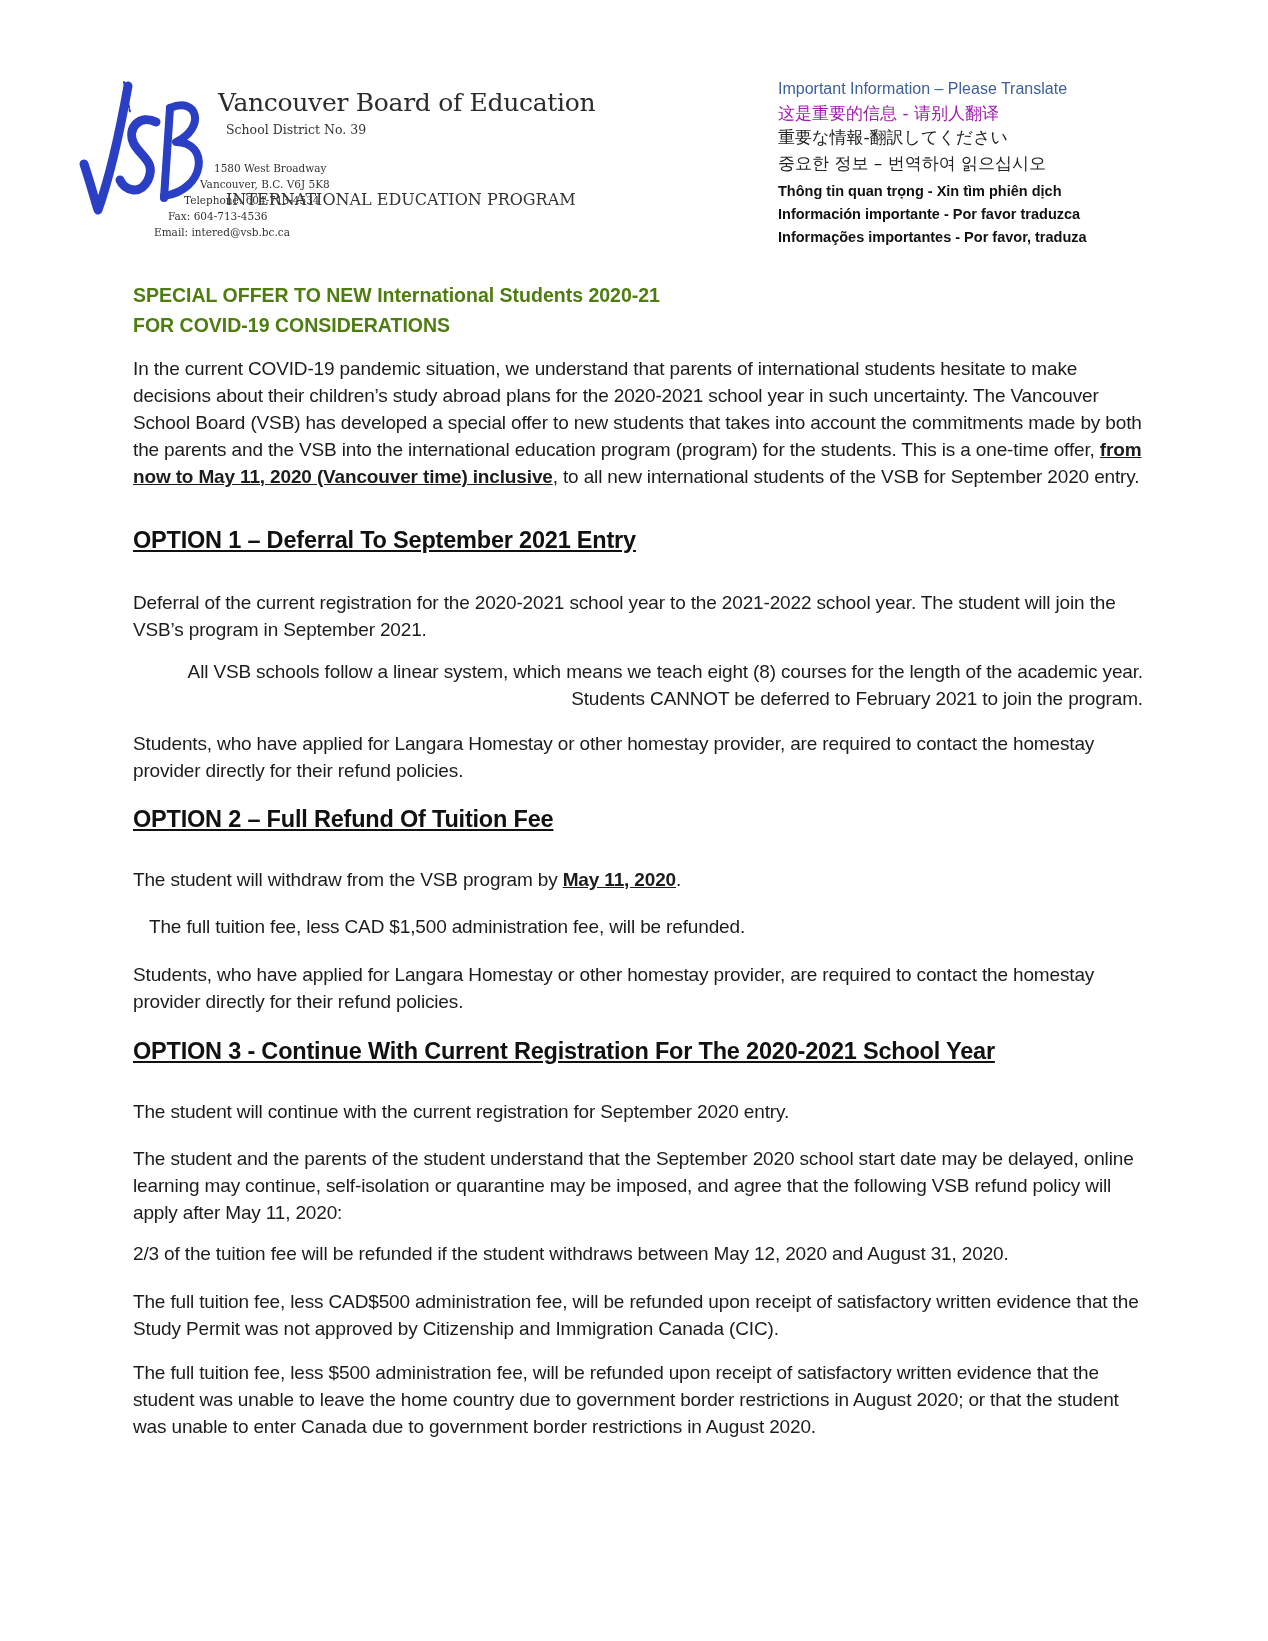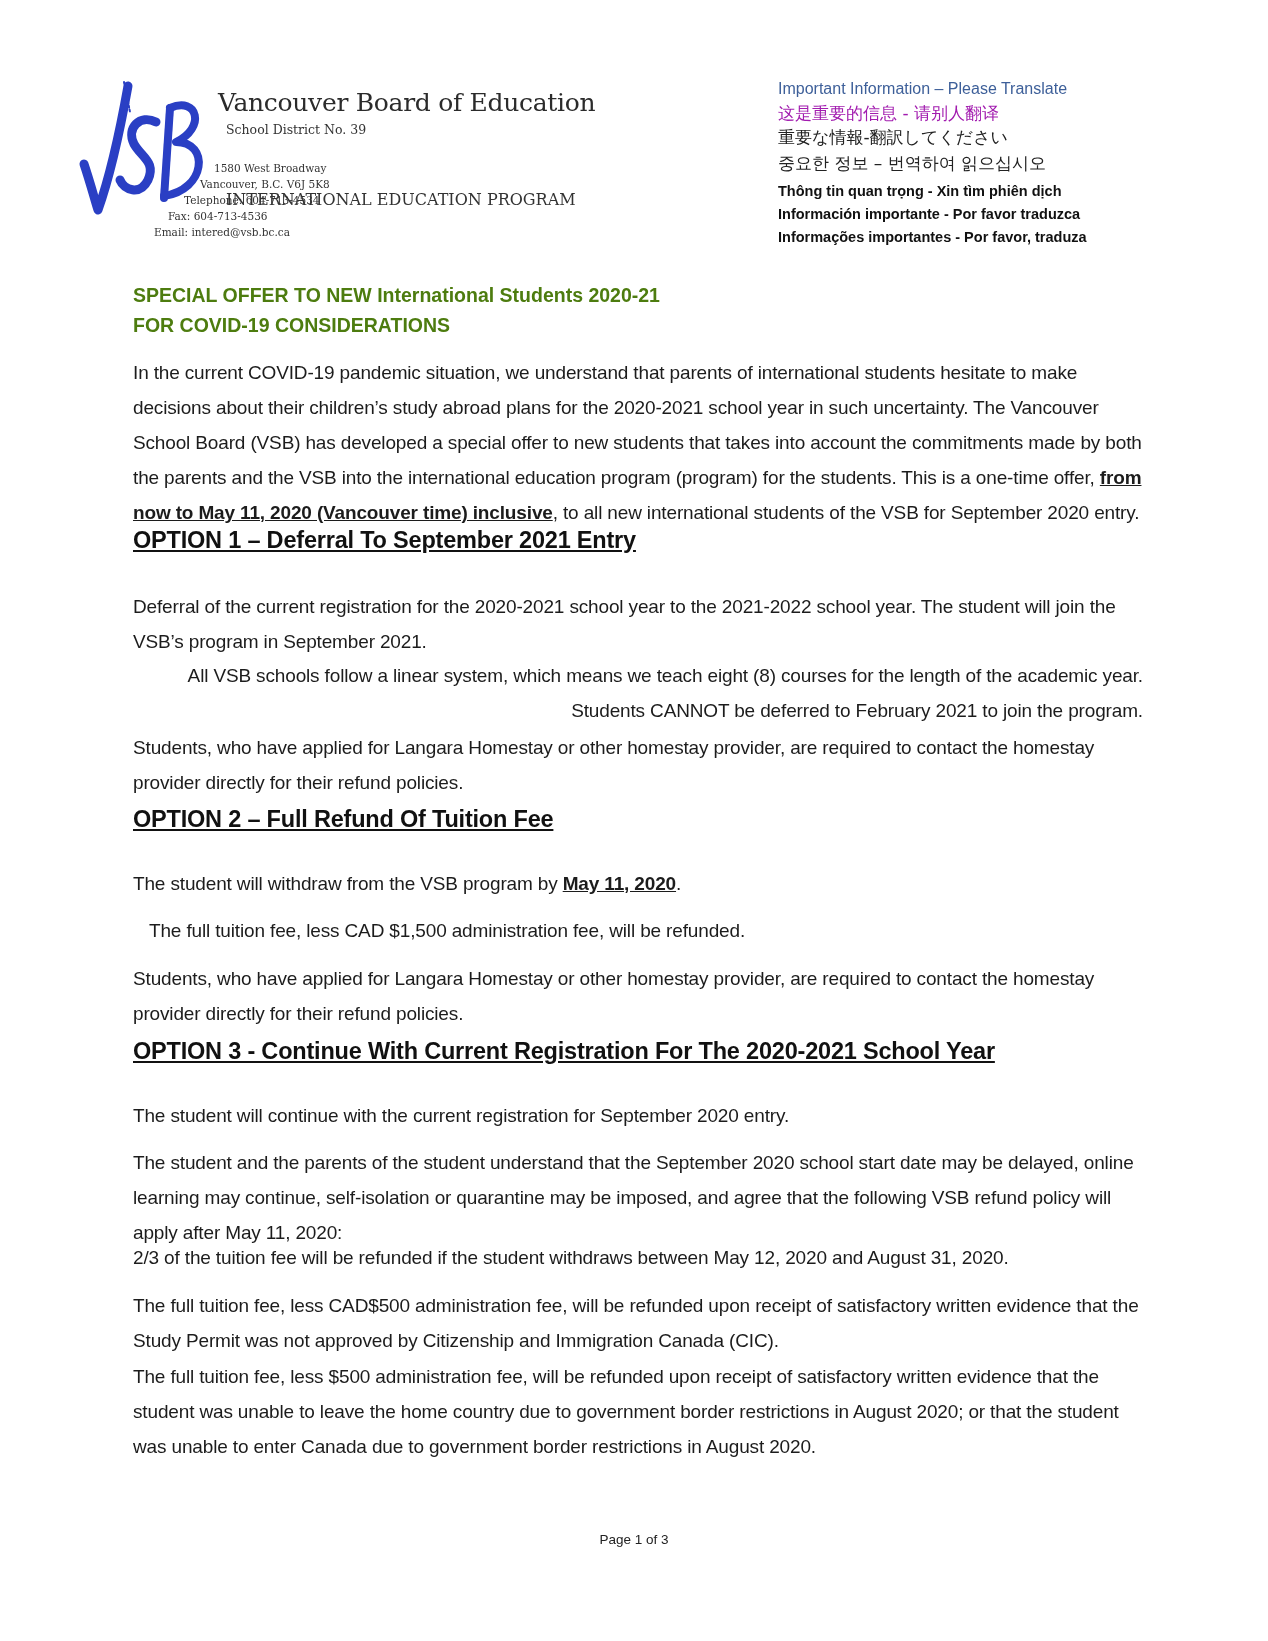--- a/index.html
+++ b/index.html
@@ -21,21 +21,21 @@
   
   .tr { position: absolute; left: 778px; white-space: nowrap; font-family: "Liberation Sans", "DejaVu Sans", sans-serif; }
   .tr-en { top: 80px; font-size: 16px; color: #3d5f99; }
   .tr-zh { top: 102px; font-size: 17px; color: #a21caf; font-family: "DejaVu Sans", sans-serif; }
   .tr-ja { top: 126px; font-size: 17px; color: #222; font-family: "DejaVu Sans", sans-serif; }
   .tr-ko { top: 152px; font-size: 17px; color: #222; font-family: "DejaVu Sans", sans-serif; }
   .tr-vi { top: 183px; font-size: 14.5px; font-weight: bold; color: #111; }
   .tr-es { top: 206px; font-size: 14.5px; font-weight: bold; color: #111; }
   .tr-pt { top: 229px; font-size: 14.5px; font-weight: bold; color: #111; }
   .headline { position: absolute; left: 133px; top: 280px; font-size: 19.5px; font-weight: bold; color: #4d7c0f; line-height: 30px; white-space: nowrap; }
-  .p { position: absolute; left: 133px; width: 1010px; font-size: 19px; line-height: 35px; color: #1c1c1c; letter-spacing: -0.15px; }
+  .p { position: absolute; left: 133px; width: 1010px; font-size: 19px; line-height: 27px; color: #1c1c1c; letter-spacing: -0.15px; }
   .u-bold { font-weight: bold; text-decoration: underline; }
   .opt { position: absolute; left: 133px; font-size: 23.5px; font-weight: bold; text-decoration: underline; color: #111; white-space: nowrap; letter-spacing: -0.2px; }
   .footer { position: absolute; left: 0; width: 1268px; top: 1532px; text-align: center; font-size: 13.5px; color: #222; }
 </style>
 </head>
 <body>
 
 <div class="page">
 
   <svg class="logo" viewBox="0 0 130 150">
@@ -87,14 +87,13 @@
   <div class="p" style="top:913px;margin-left:16px;">The full tuition fee, less CAD $1,500 administration fee, will be refunded.</div>
   <div class="p" style="top:961px;">Students, who have applied for Langara Homestay or other homestay provider, are required to contact the homestay provider directly for their refund policies.</div>
 
   <div class="opt" style="top:1038px;">OPTION 3  - Continue With Current Registration For The 2020-2021 School Year</div>
   <div class="p" style="top:1098px;">The student will continue with the current registration for September 2020 entry.</div>
   <div class="p" style="top:1145px;">The student and the parents of the student understand that the September 2020 school start date may be delayed, online learning may continue, self-isolation or quarantine may be imposed, and agree that the following VSB refund policy will apply after May 11, 2020:</div>
   <div class="p" style="top:1240px;">2/3 of the tuition fee will be refunded if the student withdraws between May 12, 2020 and August 31, 2020.</div>
   <div class="p" style="top:1288px;">The full tuition fee, less CAD$500 administration fee, will be refunded upon receipt of satisfactory written evidence that the Study Permit was not approved by Citizenship and Immigration Canada (CIC).</div>
   <div class="p" style="top:1359px;">The full tuition fee, less $500 administration fee, will be refunded upon receipt of satisfactory written evidence that the student was unable to leave the home country due to government border restrictions in August 2020; or that the student was unable to enter Canada due to government border restrictions in August 2020.</div>
 
-  <div class="footer">Page 1 of 3</div>
 </div>
 
 </body></html>

